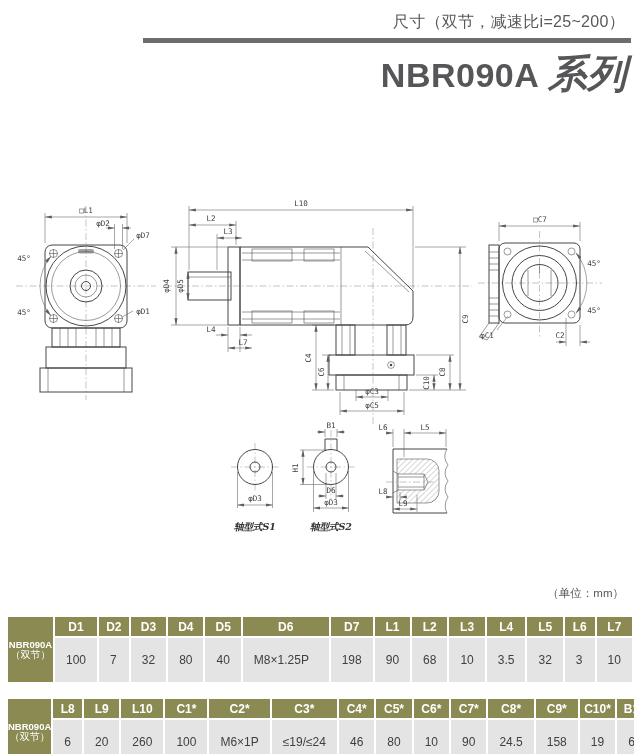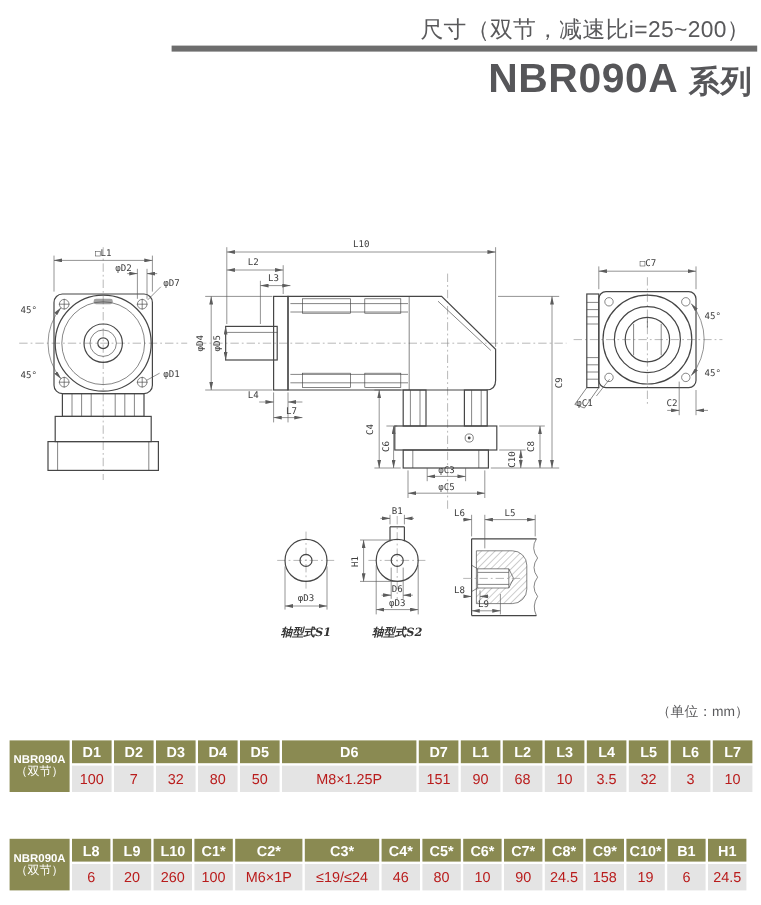--- a/index.html
+++ b/index.html
@@ -1,41 +1,41 @@
 <!DOCTYPE html>
 <html><head>
 <meta charset="utf-8">
 <style>
   html,body{margin:0;padding:0;background:#ffffff;}
   body{width:634px;height:754px;position:relative;overflow:hidden;
        font-family:"Liberation Sans",sans-serif;}
-  .subtitle{position:absolute;top:12px;right:9px;font-size:19px;color:#59595b;
+  .subtitle{position:absolute;top:12px;right:9px;font-size:16px;color:#59595b;
             letter-spacing:.3px;}
   .rule{position:absolute;top:38px;left:143px;width:488px;height:5px;background:#6d6d6d;}
   .page-title{position:absolute;top:47px;right:7px;color:#565659;font-weight:bold;
               font-size:34px;white-space:nowrap;letter-spacing:.5px;}
-  .page-title .series{font-size:26px;}
+  .page-title .series{font-size:39px;font-style:italic;}
   .unit-note{position:absolute;top:586px;right:10px;font-size:11.5px;color:#59595b;}
   svg.drawing{position:absolute;left:0;top:0;}
   .ol{stroke:#464646;stroke-width:1;fill:none;}
   .tl{stroke:#464646;stroke-width:.55;fill:none;}
   .cl{stroke:#929292;stroke-width:.55;fill:none;stroke-dasharray:7 2.5 1.5 2.5;}
   .dl{stroke:#5c5c5c;stroke-width:.55;fill:none;}
   .dim{marker-start:url(#ar);marker-end:url(#ar);}
   .ae{marker-end:url(#ar);}
   text.dm{font-family:"DejaVu Sans Mono",monospace;font-size:7.6px;fill:#3e3e3e;
           text-anchor:middle;}
   text.cap{font-family:"DejaVu Serif",serif;font-style:italic;font-weight:bold;
            font-size:9.5px;fill:#333;text-anchor:middle;}
   .spec-table{position:absolute;left:6px;border-collapse:separate;border-spacing:2px;
               table-layout:fixed;}
   .spec-table th{background:#8A8A52;color:#fff;font-size:12px;font-weight:bold;
                  height:19px;padding:0;text-align:center;}
-  .spec-table td.val{background:#E4E4E4;color:#b91c1c;font-size:12px;height:22px;
-                     text-align:center;padding:0;white-space:nowrap;}
+  .spec-table td.val{background:#E4E4E4;color:#404040;font-size:12px;height:22px;
+                     padding:11px;white-space:nowrap;}
   .spec-table td.lbl{background:#8A8A52;color:#fff;text-align:center;
                      vertical-align:middle;padding:0;}
   .lbl1{font-size:9.5px;font-weight:bold;line-height:11px;}
   .lbl2{font-size:10px;line-height:10px;}
 </style>
 </head>
 <body>
 
 <div class="subtitle">尺寸（双节，减速比i=25~200）</div>
 <div class="rule"></div>
@@ -353,23 +353,23 @@
         <th>L4</th>
         <th>L5</th>
         <th>L6</th>
         <th>L7</th>
       </tr>
       <tr>
         <td class="val">100</td>
         <td class="val">7</td>
         <td class="val">32</td>
         <td class="val">80</td>
-        <td class="val">50</td>
+        <td class="val">40</td>
         <td class="val">M8×1.25P</td>
-        <td class="val">151</td>
+        <td class="val">198</td>
         <td class="val">90</td>
         <td class="val">68</td>
         <td class="val">10</td>
         <td class="val">3.5</td>
         <td class="val">32</td>
         <td class="val">3</td>
         <td class="val">10</td>
       </tr>
     </tbody>
   </table>

